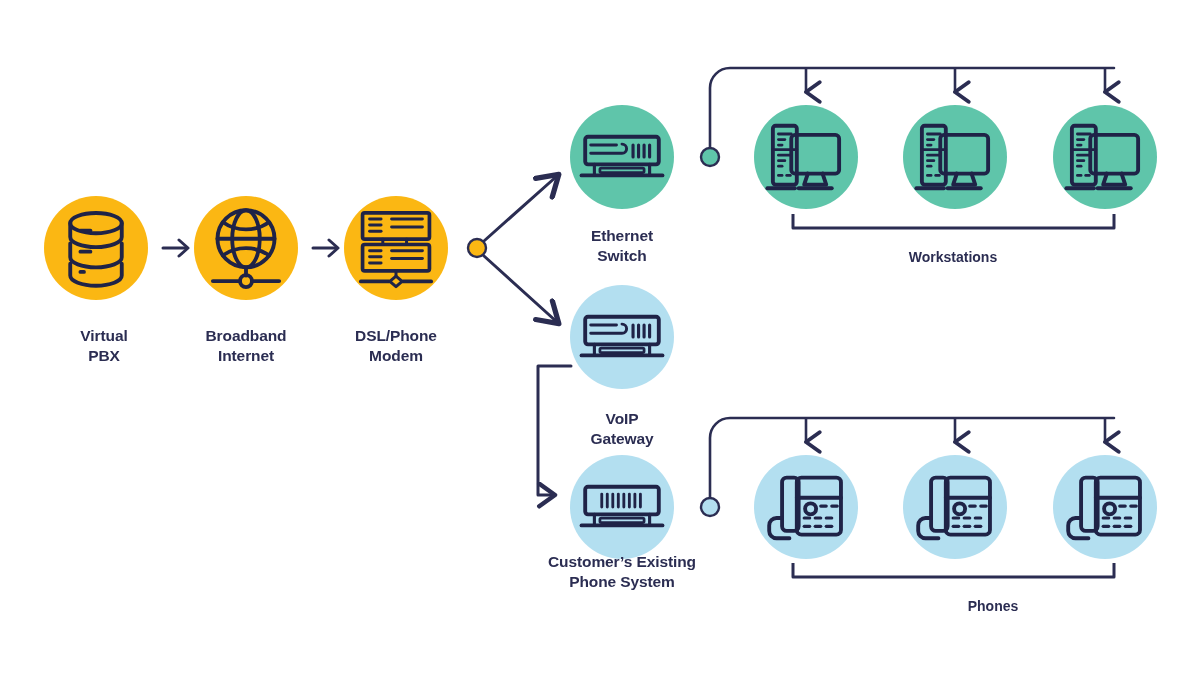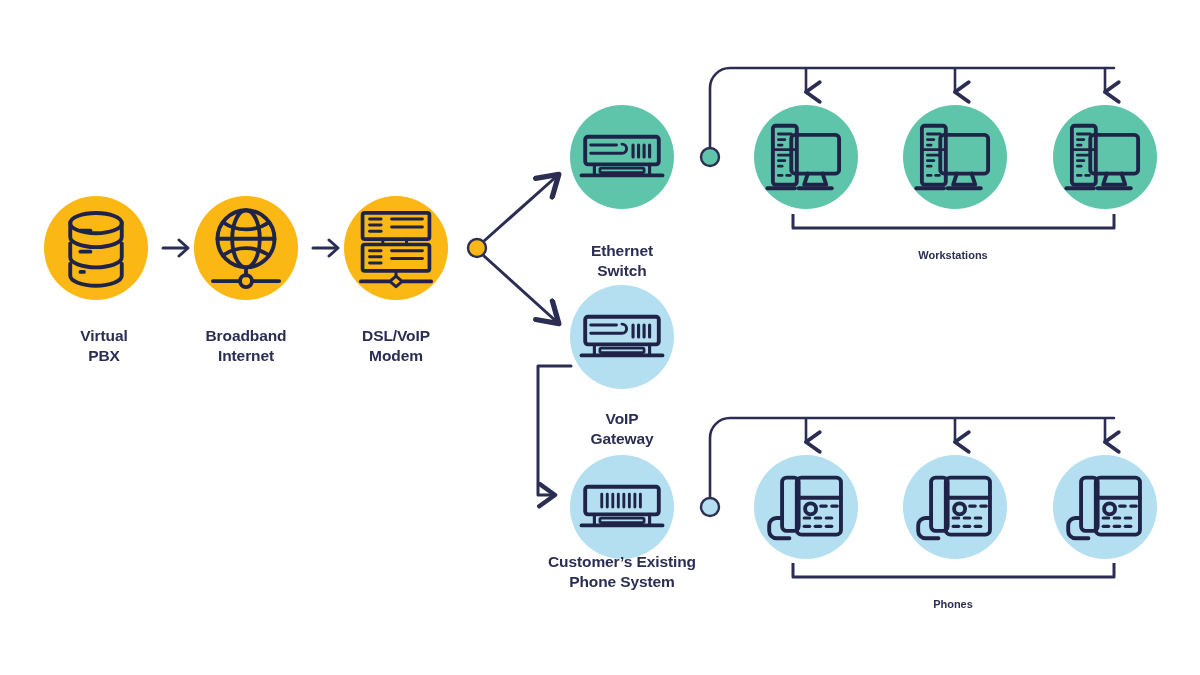--- a/index.html
+++ b/index.html
@@ -33,21 +33,21 @@
     font-size: 15.5px;
     line-height: 1.27;
     white-space: pre-line;
     letter-spacing: -0.1px;
   }
   .group-label {
     position: absolute;
     text-align: center;
     color: #2B2D52;
     font-weight: bold;
-    font-size: 11px;
+    font-size: 14px;
     line-height: 1.27;
     width: 260px;
   }
 </style>
 </head>
 <body>
 
 <svg id="diagram" viewBox="0 0 1200 675">
   <defs>
 
@@ -292,31 +292,31 @@
 
 <div class="node" style="left:0px;  top:313px; width:192px;margin-left:8px;">
   <div class="node-label">Virtual
 PBX</div>
 </div>
 <div class="node" style="left:150px; top:313px; width:192px;">
   <div class="node-label">Broadband
 Internet</div>
 </div>
 <div class="node" style="left:300px; top:313px; width:192px;">
-  <div class="node-label">DSL/VoIP
+  <div class="node-label">DSL/Phone
 Modem</div>
 </div>
 
 <div class="node" style="left:522px; top:225px; width:200px;">
-  <div class="node-label" style="margin-top:16px">Ethernet
+  <div class="node-label" style="margin-top:1px">Ethernet
 Switch</div>
 </div>
 <div class="node" style="left:522px; top:405px; width:200px;">
   <div class="node-label" style="margin-top:4px">VoIP
 Gateway</div>
 </div>
 <div class="node" style="left:512px; top:552px; width:220px;">
   <div class="node-label" style="margin-top:0">Customer’s Existing
 Phone System</div>
 </div>
 
 <div class="group-label" style="left:823px; top:249px;">Workstations</div>
-<div class="group-label" style="left:823px; top:598px;">Phones</div>
+<div class="group-label" style="left:863px; top:598px;">Phones</div>
 
 </body></html>

